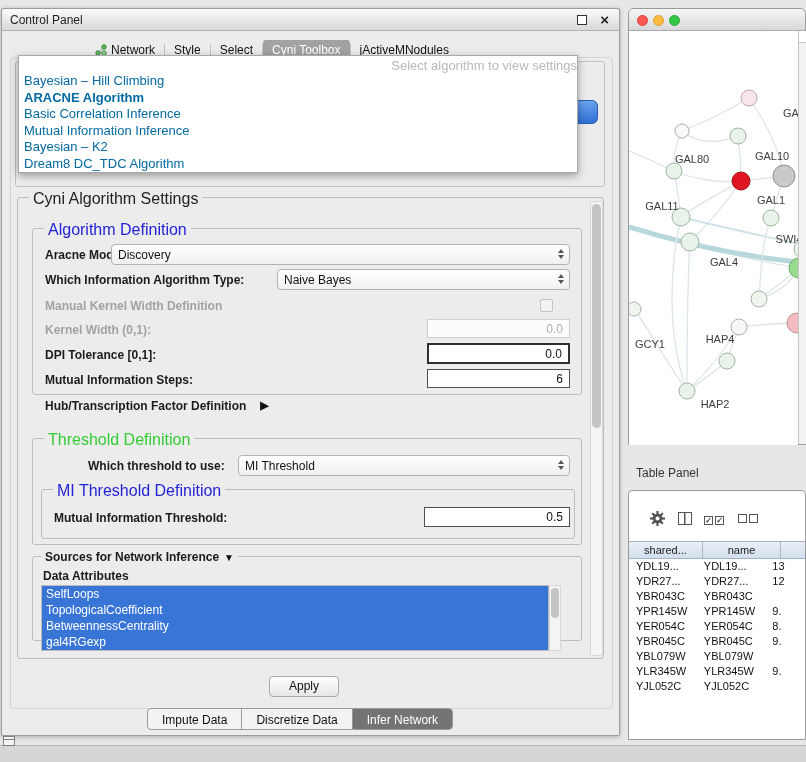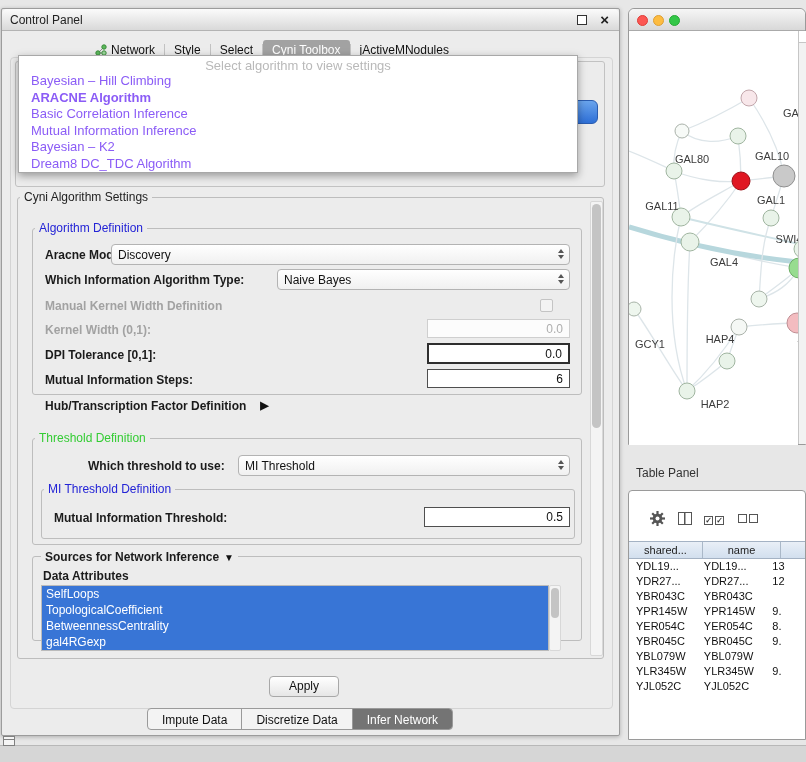--- a/index.html
+++ b/index.html
@@ -19,21 +19,21 @@
   .tab{padding:3px 9px;display:flex;gap:4px;align-items:center;white-space:nowrap}
   .tab.active{background:#a2a2a2;color:#fff;border-radius:3px}
   .tsep{width:1px;height:13px;background:#c2c2c2}
 
   .content-outline{position:absolute;left:8px;top:48px;width:603px;height:652px;border:1px solid #d4d4d4;border-radius:4px}
   .hidden-group{position:absolute;left:13px;top:52px;width:590px;height:126px;border:1px solid #c2c2c2;border-radius:3px;background:#ececec}
   .help-btn{position:absolute;left:562px;top:91px;width:34px;height:24px;border-radius:6px;
     background:linear-gradient(#6aa4ec,#2e6fd6);border:1px solid #2a5cb0}
 
   .group{position:absolute;border:1px solid #bdbdbd;border-radius:3px}
-  .legend{position:absolute;top:-8px;left:2px;background:#ececec;padding:0 4px;font-size:12px;color:#222;white-space:nowrap}
+  .legend{position:absolute;top:-8px;left:11px;background:#ececec;padding:0 4px;font-size:16px;color:#222;white-space:nowrap}
   .legend.blue{color:#2323d6}
   .legend.green{color:#33cc33}
 
   .settings-group{left:15px;top:188px;width:587px;height:462px}
   .algo-group{left:14px;top:30px;width:550px;height:167px}
   .thr-group{left:14px;top:240px;width:550px;height:107px}
   .sub-group{left:8px;top:50px;width:534px;height:50px}
   .src-group{left:14px;top:358px;width:550px;height:85px}
 
   .blabel{position:absolute;font-size:12px;font-weight:bold;color:#1b1b1b;white-space:nowrap}
@@ -73,22 +73,22 @@
     background:linear-gradient(#ffffff,#e6e6e6);font-size:12px;color:#111;text-align:center;line-height:19px}
 
   .seg{position:absolute;left:145px;top:699px;height:22px;display:flex;border:1px solid #9a9a9a;border-radius:4px;overflow:hidden;background:#f3f3f3;font-size:12px}
   .seg-item{padding:4px 14px;border-left:1px solid #9a9a9a;color:#111;white-space:nowrap}
   .seg-item:first-child{border-left:none}
   .seg-item.active{background:#747474;color:#fff}
 
   
   .popup{position:absolute;left:18px;top:55px;width:560px;height:118px;background:#fff;border:1px solid #a8a8a8;
     box-shadow:0 3px 8px rgba(0,0,0,.35);z-index:30;padding-top:2px}
-  .pholder{height:15px;line-height:15px;text-align:center;color:#b9b9b9;font-size:13px}
-  .popt{height:16.5px;line-height:16.5px;padding-left:12px;font-size:13px;color:#8b5cf6;white-space:nowrap}
+  .pholder{height:15px;line-height:15px;text-align:right;color:#b9b9b9;font-size:13px}
+  .popt{height:16.5px;line-height:16.5px;padding-left:5px;font-size:13px;color:#0369a1;white-space:nowrap}
   .popt.sel{font-weight:bold}
 
   
   .net-window{position:absolute;left:628px;top:8px;width:178px;height:437px;background:#fff;border:1px solid #9a9a9a;border-radius:6px 6px 0 0}
   .mac-bar{position:absolute;left:0;top:0;right:0;height:22px;border-radius:6px 6px 0 0;
     background:linear-gradient(#f6f6f6,#d8d8d8);border-bottom:1px solid #aaa}
   .light{position:absolute;top:6px;width:11px;height:11px;border-radius:50%}
   .light.red{left:8px;background:#fc5753;border:1px solid #df3e38}
   .light.yellow{left:24px;background:#fdbc40;border:1px solid #de9f34}
   .light.green{left:40px;background:#33c748;border:1px solid #27aa35}

